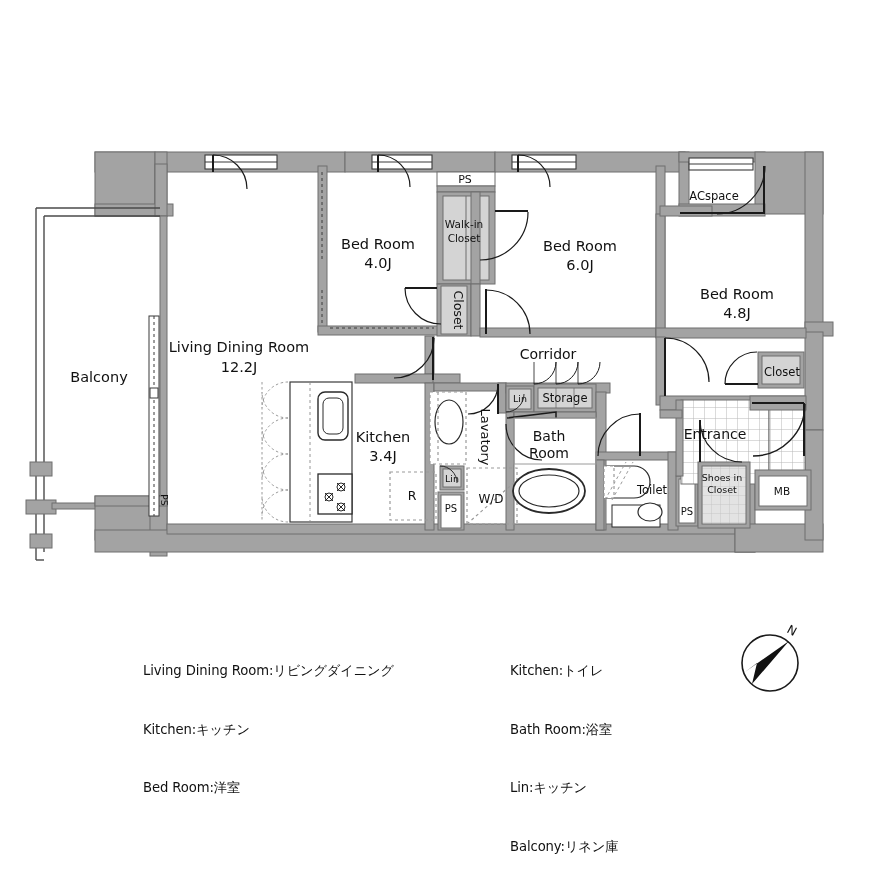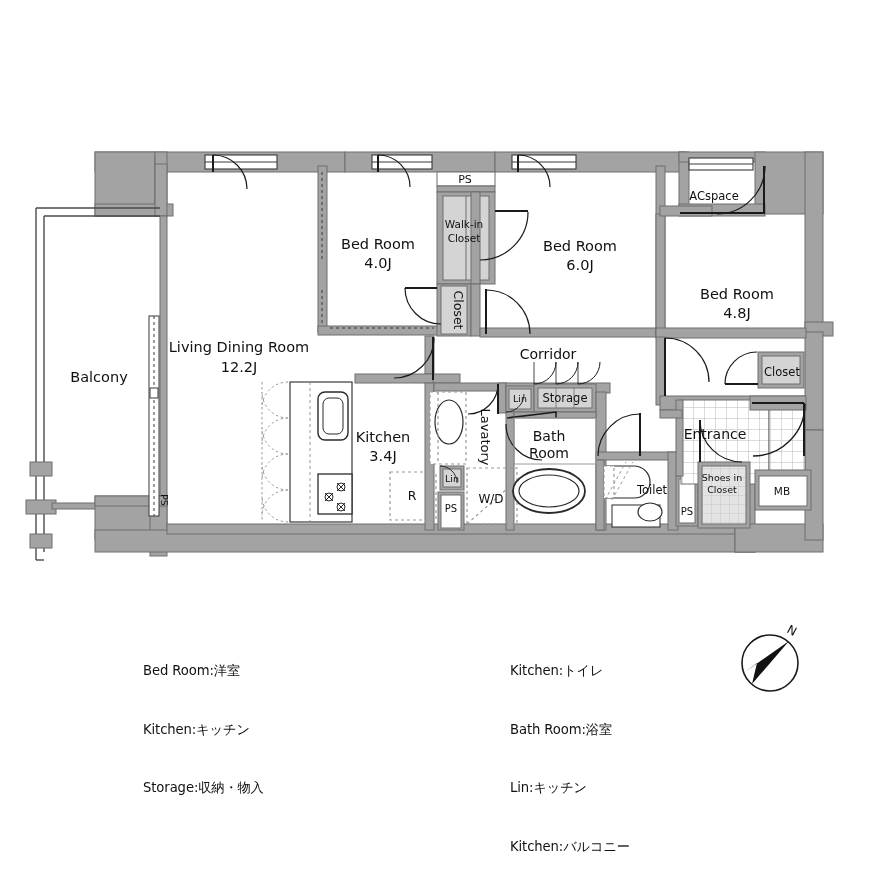--- a/index.html
+++ b/index.html
@@ -336,35 +336,35 @@
     <text x="451" y="512" font-size="10">PS</text>
     <text x="687" y="515" font-size="10">PS</text>
     <text x="161" y="500" font-size="9.5" transform="rotate(90 161 500)">PS</text>
     <text x="491" y="503" font-size="12">W/D</text>
     <text x="412" y="500" font-size="12.5">R</text>
     <text x="790" y="634" font-size="12" transform="rotate(28 790 634)">N</text>
   </g>
 </svg>
 
 <div class="legend" id="legend-left">
+  <div>Living Dining Room:リビングダイニング</div>
+  <div>Kitchen:キッチン</div>
   <div>Bed Room:洋室</div>
-  <div>Kitchen:キッチン</div>
-  <div>Storage:収納・物入</div>
   
   
   
   
   
 </div>
 
 <div class="legend" id="legend-right">
   <div>Kitchen:トイレ</div>
   <div>Bath Room:浴室</div>
   <div>Lin:キッチン</div>
-  <div>Kitchen:バルコニー</div>
+  <div>Balcony:リネン庫</div>
   
   
   
   
   
 </div>
 
 </div>
 
 </body></html>

